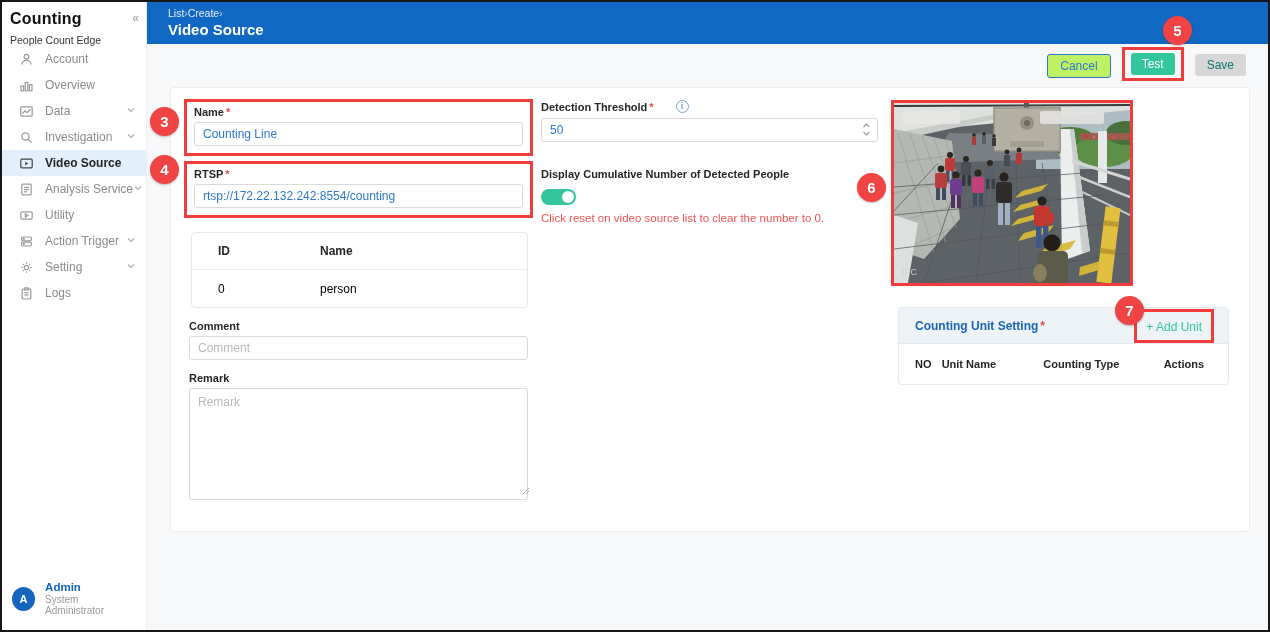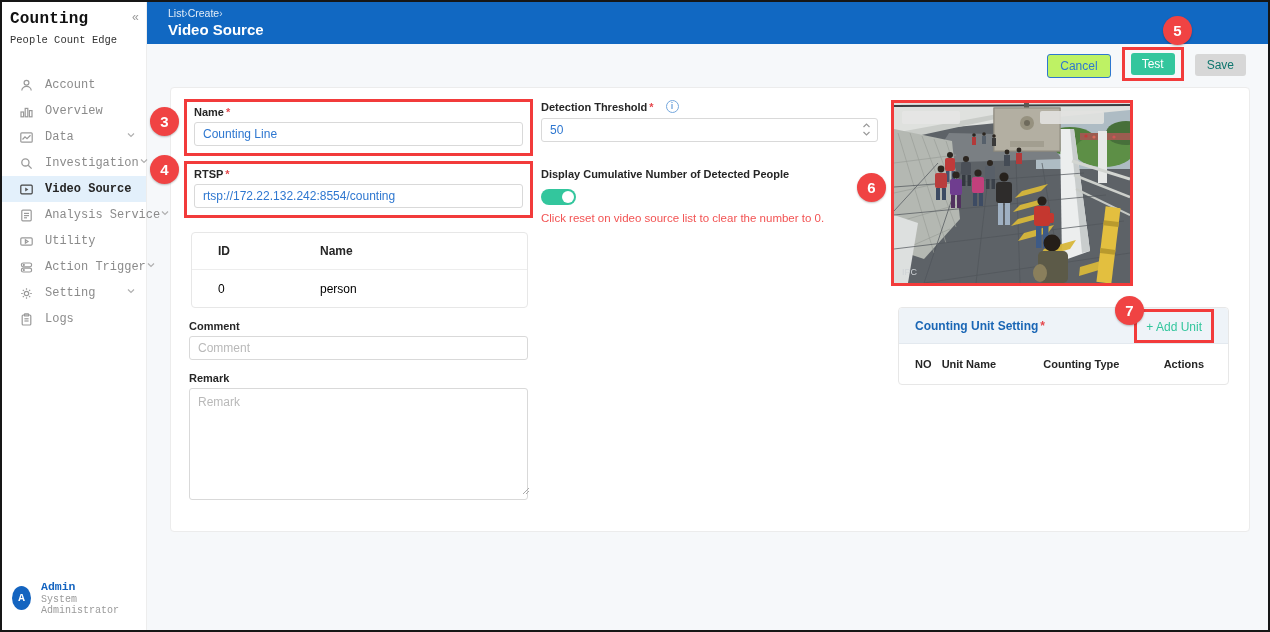--- a/index.html
+++ b/index.html
@@ -4,26 +4,26 @@
 <style>
   * { margin:0; padding:0; box-sizing:border-box; }
   html,body { width:1270px; height:632px; background:#555; }
   body { font-family:"Liberation Sans", sans-serif; }
   .screen { position:relative; width:1270px; height:632px; background:#f6f8fa;
             border:2px solid #161616; overflow:hidden; }
 
   
   .sidebar { position:absolute; left:0; top:0; width:145px; height:100%;
              background:#ffffff; border-right:1px solid #ededed; z-index:6;
-             display:flex; flex-direction:column;font-family:Liberation Mono, monospace; }
+             display:flex; flex-direction:column; }
   .sb-head { padding:8px 8px 4px 8px; position:relative; }
   .sb-title { font-size:16px; font-weight:800; color:#111; letter-spacing:.2px; }
   .sb-collapse { position:absolute; right:7px; top:9px; color:#9a9a9a; font-size:12px; cursor:pointer; }
   .sb-sub { font-size:10.5px; color:#333; padding:2px 8px 0 8px; }
-  .sb-nav { margin-top:26px; flex:1; }
+  .sb-nav { flex:1; }
   .sb-item { display:flex; align-items:center; height:26px; padding:0 10px 0 17px;
              color:#8b8b8b; font-size:12px; cursor:pointer; }
   .sb-item .ic { width:15px; height:15px; margin-right:11px; flex:0 0 15px; display:flex; align-items:center; }
   .sb-item .lbl { flex:1; white-space:nowrap; }
   .sb-item .chev { width:10px; color:#b0b0b0; }
   .sb-item.active { background:#e3f0fb; color:#262626; font-weight:700; }
   .sb-item.active .ic svg { stroke:#444; }
   .sb-item .ic svg { stroke:#9a9a9a; }
   .sb-foot { padding:10px 10px 14px 10px; display:flex; align-items:center; }
   .avatar { width:24px; height:24px; border-radius:50%; background:#1464c0; color:#fff;
@@ -69,21 +69,21 @@
   .mtable .mrow.head { font-weight:700; color:#262626; border-bottom:1px solid #ededed; }
   .mtable .mc1 { width:128px; padding-left:26px; }
   .mtable .mc2 { flex:1; }
 
   textarea.remark { width:100%; height:112px; border:1px solid #d9d9d9; border-radius:3px;
             padding:6px 8px; font-size:12px; color:#2e77d0; resize:none;
             font-family:"Liberation Sans", sans-serif; }
   .rz { position:absolute; right:3px; bottom:5px; }
 
   .col2 { position:absolute; left:370px; top:12px; width:337px; }
-  .lblrow { display:flex; align-items:center; gap:12px; }
+  .lblrow { display:flex; align-items:center; gap:22px; }
   .info-ic { width:13px; height:13px; border:1px solid #74a7dd; color:#74a7dd; border-radius:50%;
              font-size:9px; line-height:11px; text-align:center; font-weight:700; display:inline-block; }
   .numwrap { position:relative; margin-top:5px; }
   .spin { position:absolute; right:7px; top:4px; display:flex; flex-direction:column; gap:1px; cursor:pointer; }
   .toggle-sec { margin-top:26px; }
   .toggle { width:35px; height:16px; border-radius:9px; background:#33c69d; position:relative; margin-top:9px; cursor:pointer; }
   .toggle .knob { position:absolute; right:2px; top:2px; width:12px; height:12px; border-radius:50%; background:#fff; }
   .note { font-size:11.5px; color:#f25353; margin-top:7px; }
 
   .col3 { position:absolute; left:720px; top:12px; width:338px; }

